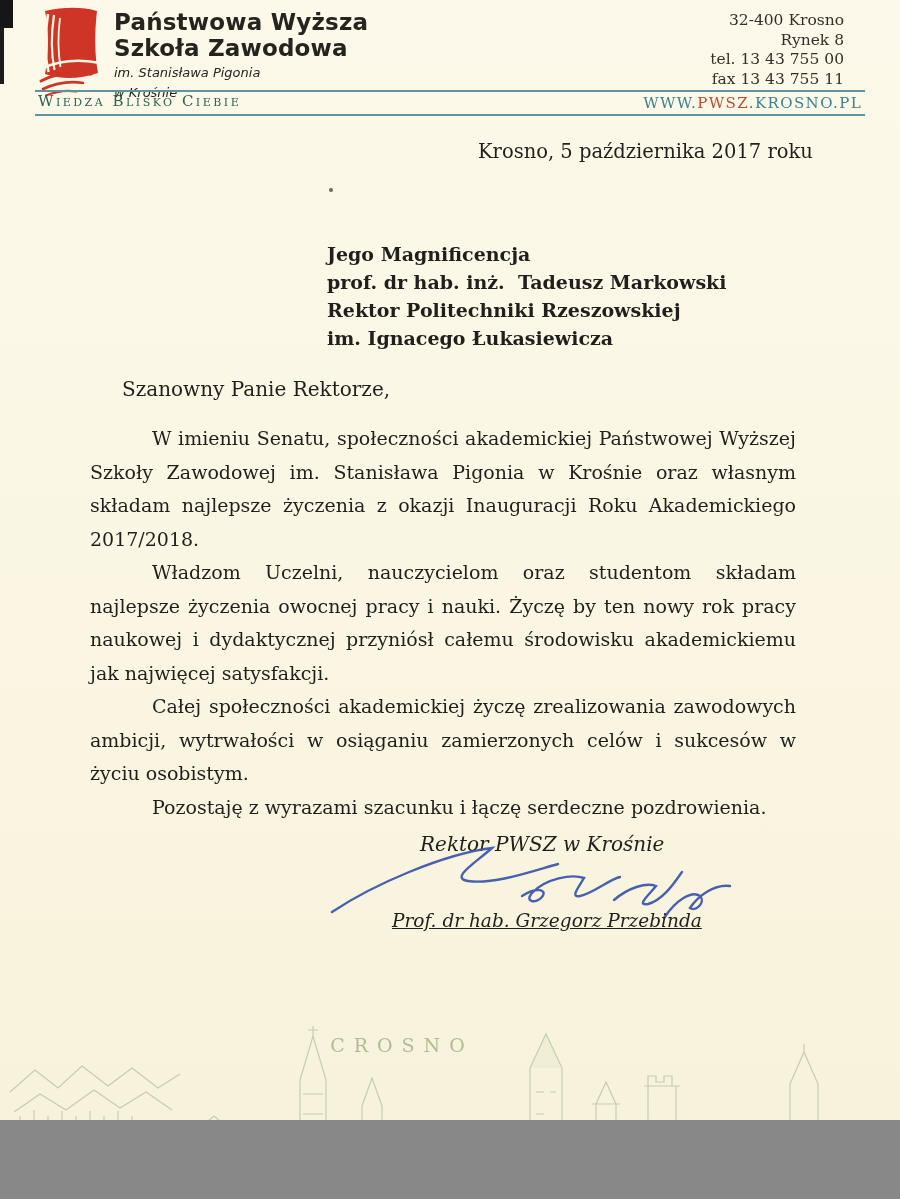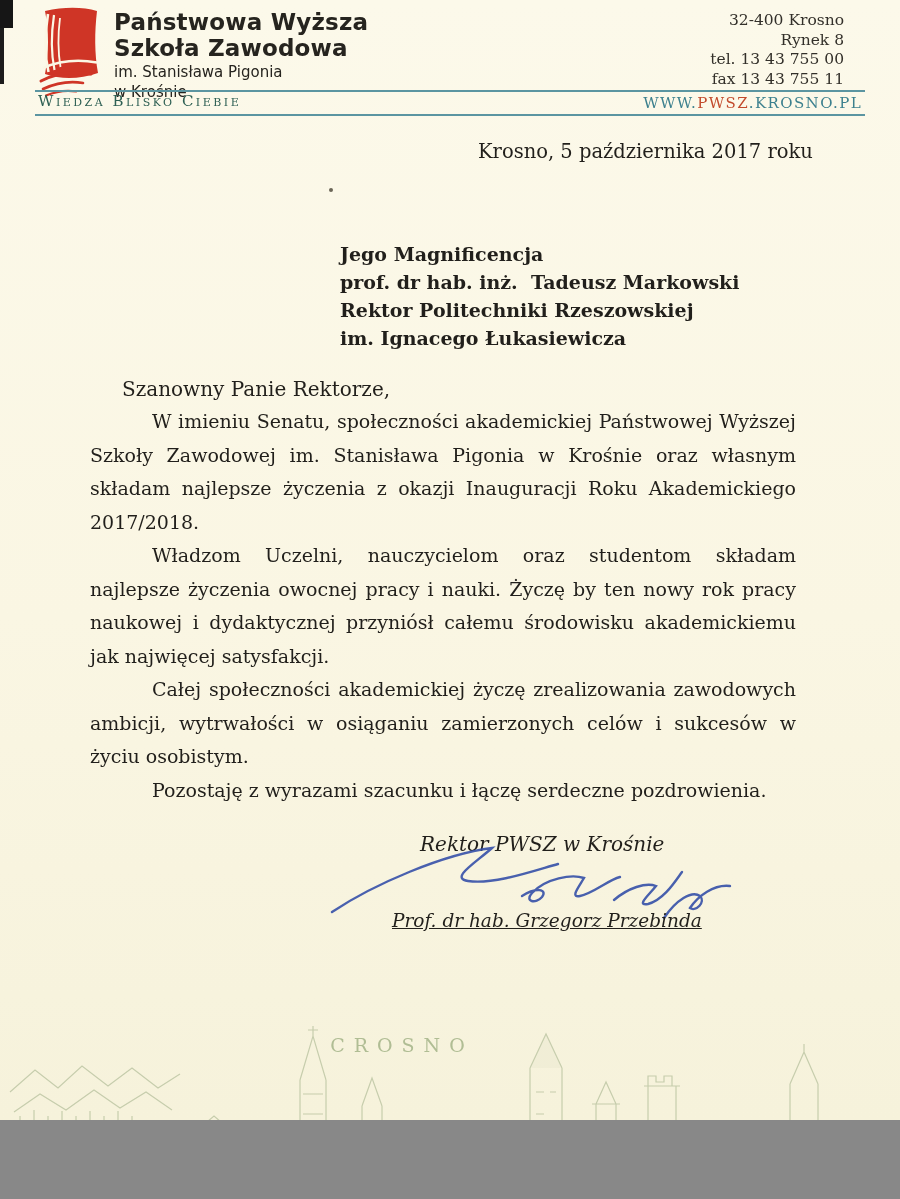--- a/index.html
+++ b/index.html
@@ -8,37 +8,37 @@
     background:linear-gradient(180deg,#fcf9ea 0%,#faf6e3 55%,#f6f2db 100%);
     font-family:"DejaVu Serif","Liberation Serif",serif;
     color:#211f1b;
   }
   .abs { position:absolute; }
 
   
   .logo { left:33px; top:5px; width:72px; height:92px; }
   .inst-block { left:114px; top:9px; font-family:"DejaVu Sans","Liberation Sans",sans-serif; color:#26241f; }
   .inst-main { font-size:23px; font-weight:bold; line-height:26px; letter-spacing:0.2px; }
-  .inst-sub  { font-size:15px; line-height:17px; margin-top:3px; }
+  .inst-sub  { font-size:13px; line-height:17px; margin-top:3px;font-style:italic; }
   .contact-block { right:56px; top:11px; text-align:right; font-size:15.5px; line-height:19.5px; color:#33302a; }
   .rule { left:35px; right:35px; height:2px; background:#5b95a1; }
   .rule-top { top:90px; }
   .rule-bottom { top:114px; }
   .tagline {
     left:38px; top:92px; font-size:15px; font-variant:small-caps;
     letter-spacing:2.5px; color:#2d5f53;
   }
   .website { right:38px; top:94px; font-size:15px; letter-spacing:1.4px; color:#3c808e; }
   .website .hl { color:#c24a2c; }
 
   
   .dateline  { left:478px; top:140px; font-size:19.5px; }
-  .recipient { left:340px; top:240px; font-weight:bold; font-size:19px; line-height:28px; }
+  .recipient { left:327px; top:240px; font-weight:bold; font-size:19px; line-height:28px; }
   .salutation{ left:122px; top:377px; font-size:20px; }
-  .body-text { left:90px; top:405px; width:706px; font-size:19px; line-height:33.5px; text-align:justify; }
+  .body-text { left:90px; top:422px; width:706px; font-size:19px; line-height:33.5px; text-align:justify; }
   .body-text p { margin:0; text-indent:62px; }
 
   
   .sig-title { left:420px; top:832px; font-style:italic; font-size:20px; }
   .sig-name  { left:392px; top:910px; font-style:italic; font-size:18.5px;text-decoration:underline; }
   .sig-svg   { left:326px; top:838px; width:414px; height:98px; }
 
   
   .footer-svg { left:0; top:1022px; width:900px; height:177px; }
 

